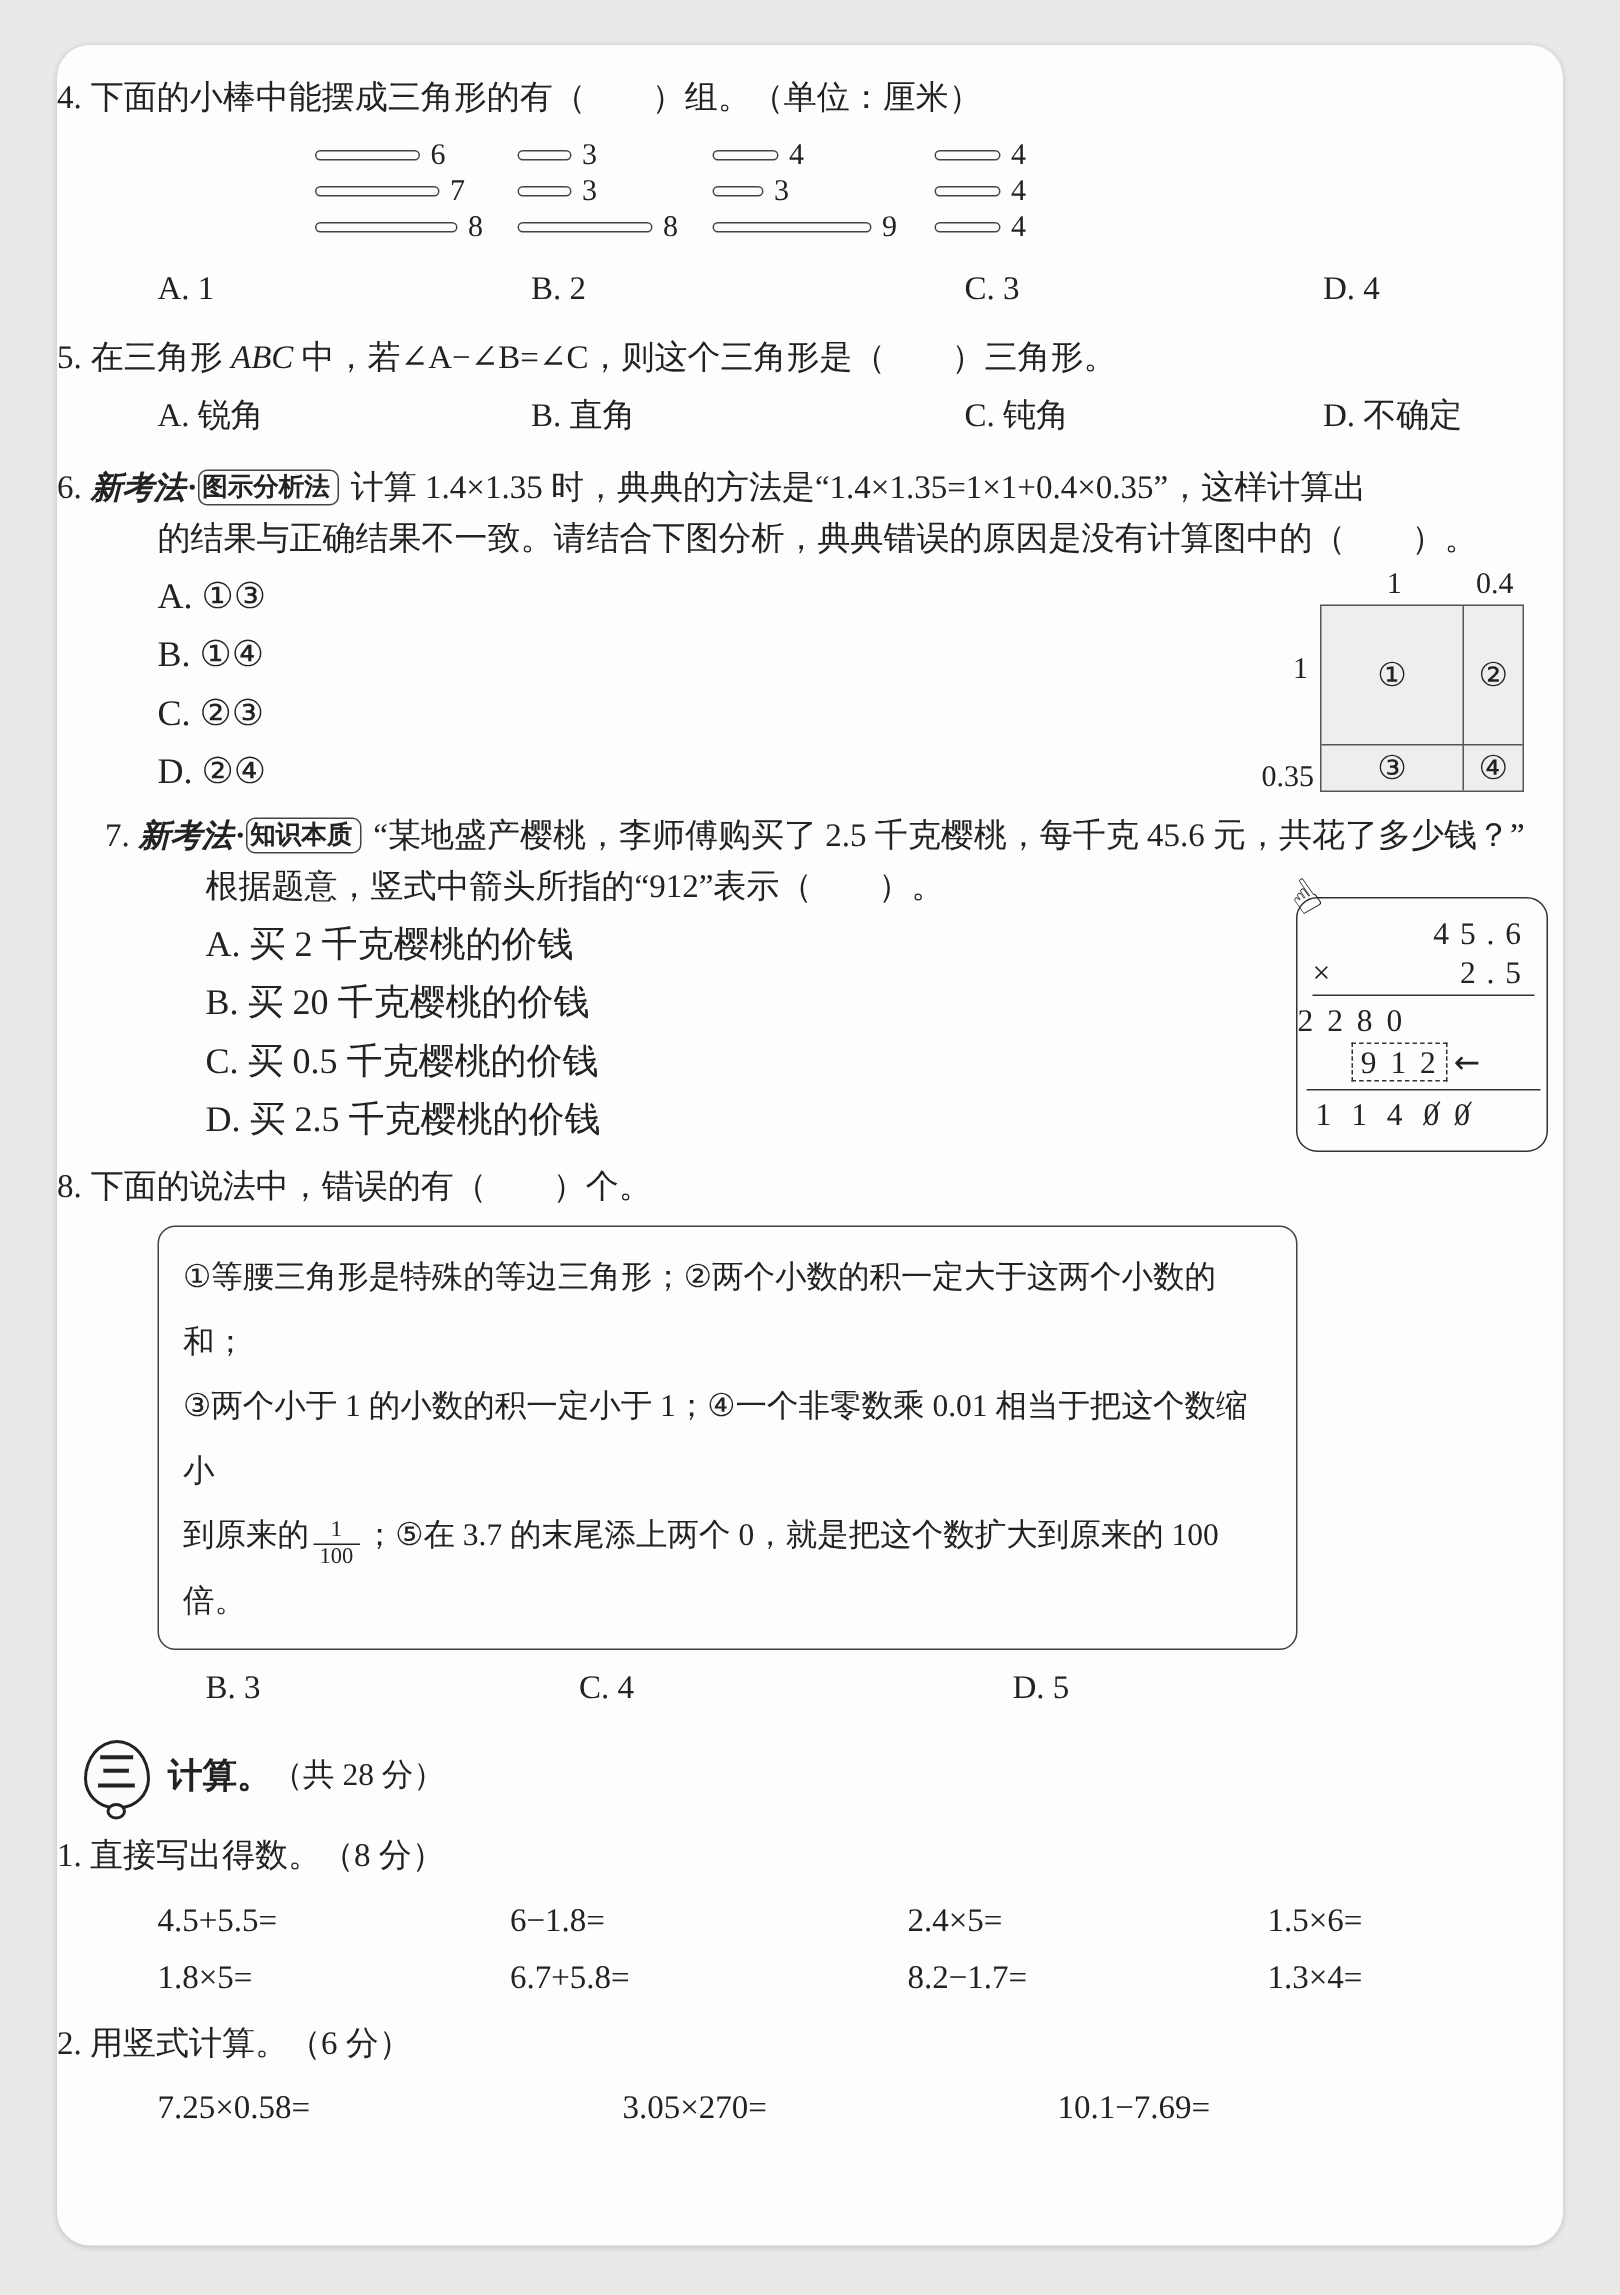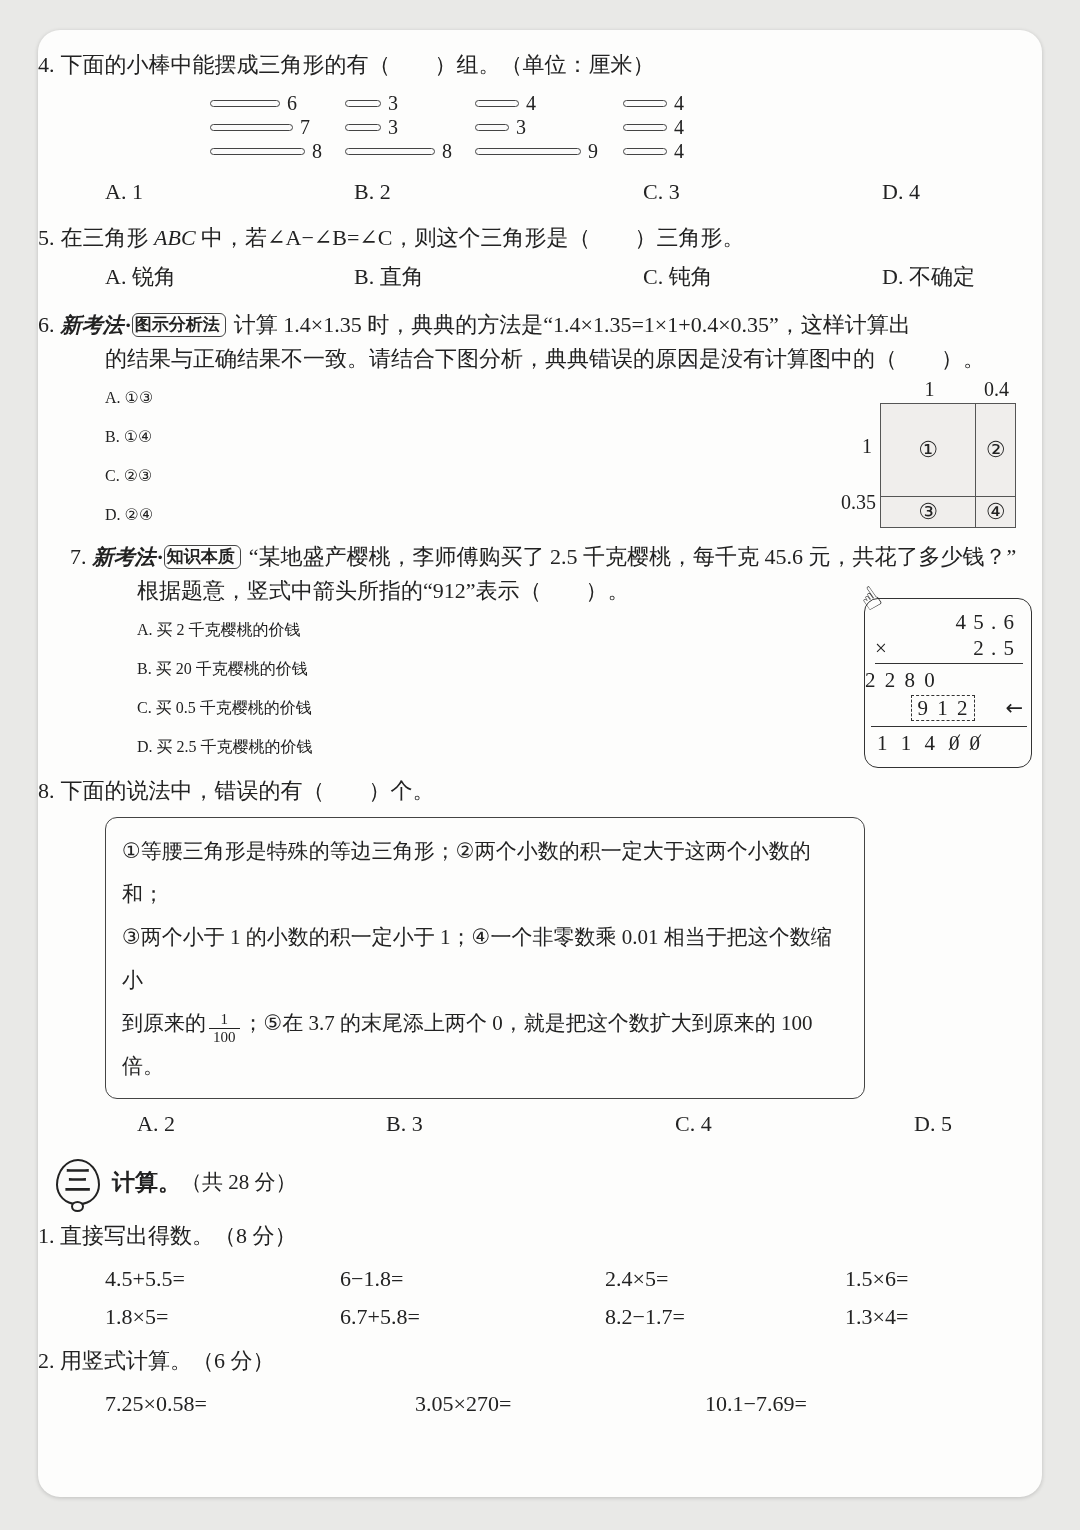--- a/index.html
+++ b/index.html
@@ -41,33 +41,33 @@
   .stick-row{display:flex;align-items:center;height:24px;}
   .stick{
     display:inline-block;height:7px;
     border:1.5px solid #444;border-radius:5px;background:#fbfbfb;
     box-sizing:border-box;
   }
   .stick-len{font-size:20px;margin-left:7px;line-height:22px;}
 
   
   .opts4{display:grid;grid-template-columns:230px 270px 220px 1fr;margin-left:67px;font-size:22px;line-height:30px;gap:19px;}
-  .opt-v{margin-left:67px;font-size:16px;line-height:30px;margin-top:8px;}
+  .opt-v{margin-left:67px;font-size:24px;line-height:30px;margin-top:8px;}
   .opt-v .opt{margin-bottom:9px;}
 
   
   .q-rel{position:relative;}
   .area-diagram{position:absolute;top:70px;right:26px;width:176px;font-size:20px;}
   .ad-top{display:flex;margin-left:42px;}
   .ad-top span{display:inline-block;text-align:center;}
   .ad-t1{width:95px;} .ad-t2{width:39px;}
   .ad-body{display:flex;margin-top:2px;}
   .ad-left{position:relative;width:42px;}
   .ad-l1{position:absolute;top:32px;right:8px;}
-  .ad-l2{position:absolute;top:88px;right:4px;}
+  .ad-l2{position:absolute;top:104px;right:4px;}
   .ad-grid{
     display:grid;grid-template-columns:95px 39px;grid-template-rows:93px 30px;
     border:1.6px solid #555;background:#f0eeec;
   }
   .ad-grid .c{
     display:flex;align-items:center;justify-content:center;
     font-size:22px;border:0 solid #555;
   }
   .ad-grid .c1{border-right:1.4px solid #555;border-bottom:1.4px solid #555;}
   .ad-grid .c2{border-bottom:1.4px solid #555;}
@@ -86,21 +86,21 @@
     position:absolute;top:-18px;left:-4px;font-size:30px;
     transform:rotate(-35deg);
     font-family:"DejaVu Sans",sans-serif;
   }
   .vc-row{height:26px;line-height:26px;}
   .vc-r1{text-align:right;padding-right:16px;letter-spacing:1px;}
   .vc-r2{display:flex;justify-content:space-between;padding:0 16px 0 10px;letter-spacing:1px;}
   .vc-rule{border-top:1.6px solid #333;margin:2px 8px 3px 10px;}
   .vc-rule.full{margin:3px 4px 3px 6px;}
   .vc-r3{text-align:left;padding-right:20px;letter-spacing:2px;}
-  .vc-r4{display:flex;justify-content:flex-end;align-items:center;padding-right:8px;height:30px;gap:26px;}
+  .vc-r4{display:flex;justify-content:center;align-items:center;padding-right:8px;height:30px;}
   .vc-dash{border:1.6px dashed #333;padding:0 5px;letter-spacing:2px;line-height:24px;}
   .vc-arrow{margin-left:4px;font-family:"DejaVu Sans",sans-serif;}
   .vc-r5{display:flex;padding-left:12px;letter-spacing:4px;}
   .struck{position:relative;margin-left:10px;letter-spacing:0;}
   .struck::after{
     content:'';position:absolute;left:-4px;right:-4px;top:48%;
     border-top:1.8px solid #222;transform:rotate(-55deg);
   }
 
   
@@ -288,21 +288,20 @@
   <section class="mt12">
     <div class="qline"><span class="qnum">8.</span><span>下面的说法中，错误的有（　　）个。</span></div>
 
     <div class="stm-box">
       <div>①等腰三角形是特殊的等边三角形；②两个小数的积一定大于这两个小数的和；</div>
       <div>③两个小于 1 的小数的积一定小于 1；④一个非零数乘 0.01 相当于把这个数缩小</div>
       <div><span>到原来的</span><span class="frac"><span class="num">1</span><span class="den">100</span></span><span>；⑤在 3.7 的末尾添上两个 0，就是把这个数扩大到原来的 100 倍。</span></div>
     </div>
 
     <div class="opts4 mt10">
-      <span>A. 2</span>
       <span>B. 3</span>
       <span>C. 4</span>
       <span>D. 5</span>
     </div>
   </section>
 
   <div class="sec-head">
     <span class="sec-icon"><span>三</span></span>
     <span class="sec-title">计算。</span>
     <span class="sec-score">（共 28 分）</span>

